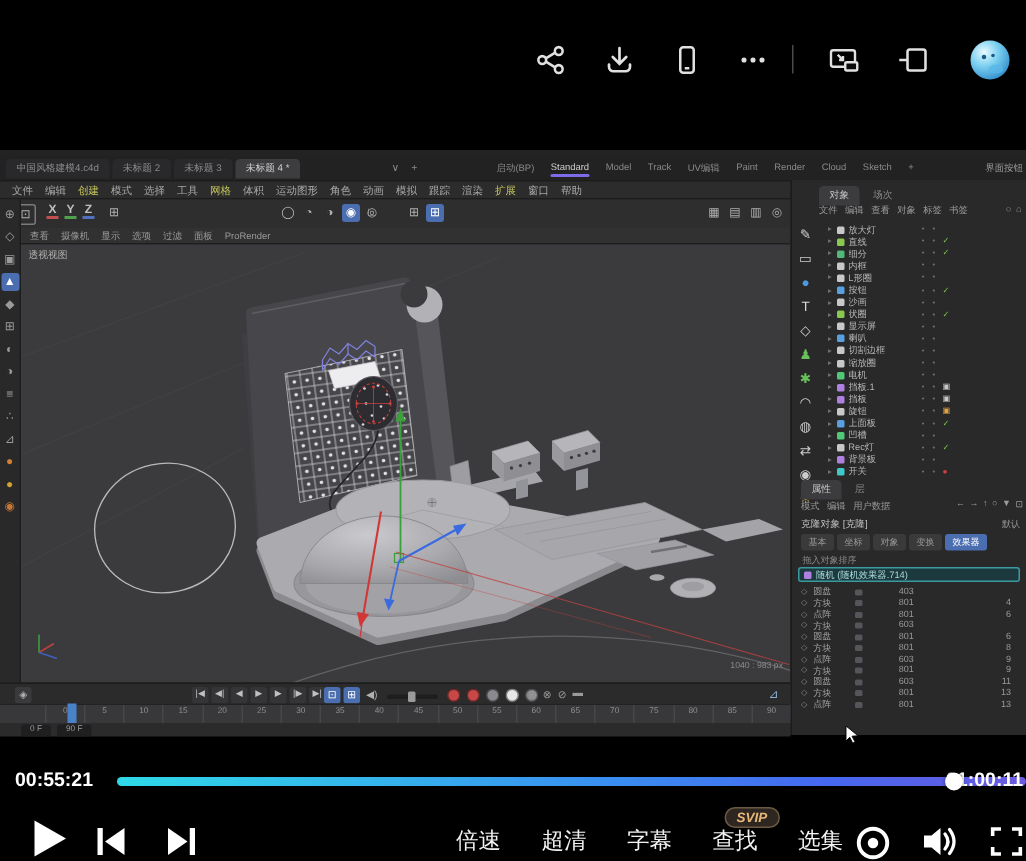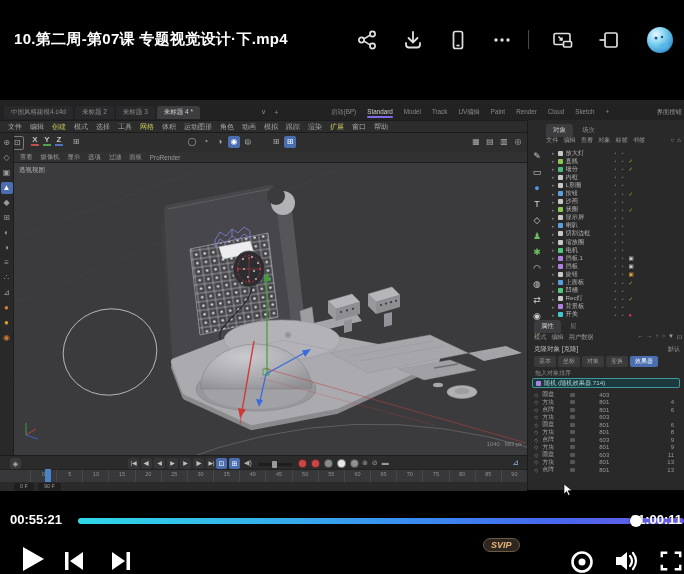--- a/index.html
+++ b/index.html
@@ -107,21 +107,20 @@
   .ctext{font-size:15px;color:#f2f2f2;font-weight:500;}
   #svip{position:absolute;left:483px;top:538px;background:#2e2620;border:1px solid #6a5a40;border-radius:8px;color:#e8b878;font-size:9px;font-weight:700;font-style:italic;padding:1px 7px;z-index:3;}
   .bicon{position:absolute;}
 </style>
 </head>
 <body>
 
 <div id="app">
 
 
-  <div id="vtitle">10.第二周-第07课 专题视觉设计·下.mp4</div>
   <svg class="hicon" style="left:356px" viewBox="0 0 22 22">
     <g stroke="#e0e0e0" stroke-width="1.7" fill="none">
       <circle cx="5.5" cy="11" r="2.6"></circle>
         <circle cx="16.5" cy="5" r="2.6"></circle>
         <circle cx="16.5" cy="17" r="2.6"></circle>
       <line x1="7.9" y1="9.9" x2="14.1" y2="6.1"></line>
         <line x1="7.9" y1="12.1" x2="14.1" y2="15.9"></line>
     </g>
   </svg>
   <svg class="hicon" style="left:402px" viewBox="0 0 22 22">
@@ -843,20 +842,28 @@
     <polygon points="3,2 24,14 3,26" fill="#ffffff"></polygon>
   </svg>
   <svg class="bicon" style="left:62px;top:549px" width="24" height="24" viewBox="0 0 24 24">
     <rect x="3" y="3" width="3.5" height="18" fill="#ffffff"></rect>
     <polygon points="21,3 8,12 21,21" fill="#ffffff"></polygon>
   </svg>
   <svg class="bicon" style="left:109px;top:549px" width="24" height="24" viewBox="0 0 24 24">
     <polygon points="3,3 16,12 3,21" fill="#ffffff"></polygon>
     <rect x="17.5" y="3" width="3.5" height="18" fill="#ffffff"></rect>
   </svg>
+  <div id="ctl-texts">
+
+  <span class="ctext">倍速</span>
+      <span class="ctext">超清</span>
+      <span class="ctext">字幕</span>
+      <span class="ctext">查找</span>
+      <span class="ctext">选集</span>
+    </div>
   <div id="svip">SVIP</div>
   <svg class="bicon" style="left:569px;top:549px" width="26" height="26" viewBox="0 0 26 26">
     <circle cx="13" cy="13" r="9.5" stroke="#ffffff" stroke-width="2.6" fill="none"></circle>
     <circle cx="13" cy="13" r="3.5" fill="#ffffff"></circle>
   </svg>
   <svg class="bicon" style="left:613px;top:548px" width="28" height="26" viewBox="0 0 28 26">
     <polygon points="3,9 8,9 14,4 14,22 8,17 3,17" fill="#ffffff"></polygon>
     <path d="M17,8 Q21,13 17,18 M20,5 Q26,13 20,21" stroke="#ffffff" stroke-width="2.2" fill="none" stroke-linecap="round"></path>
   </svg>
   <svg class="bicon" style="left:659px;top:549px" width="24" height="24" viewBox="0 0 26 26">

